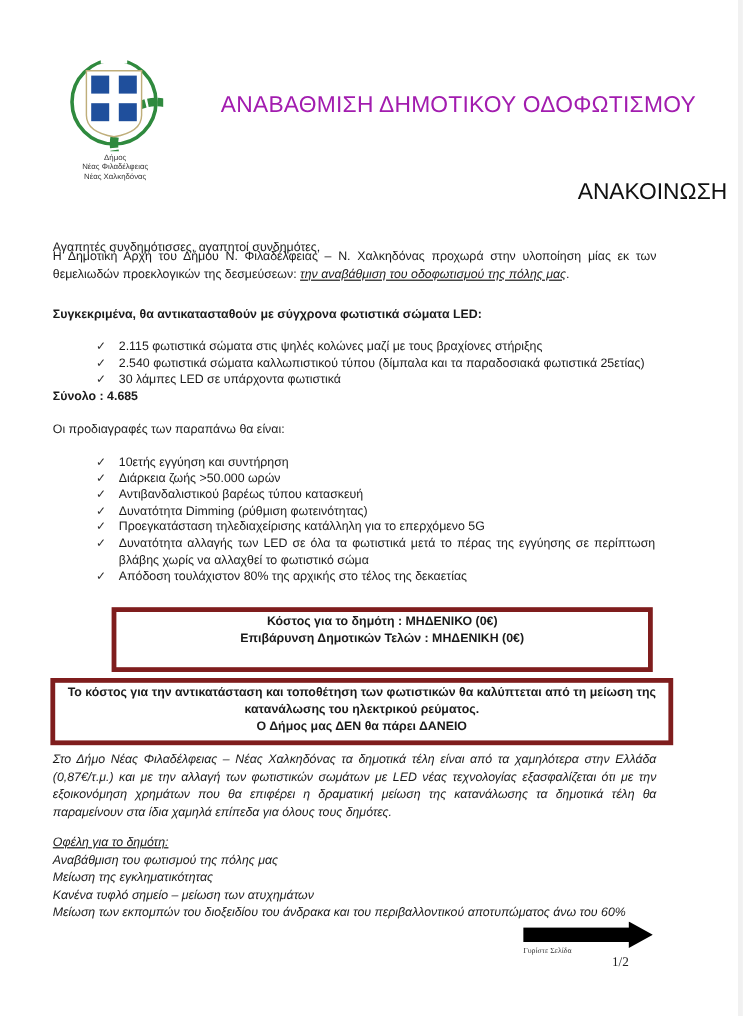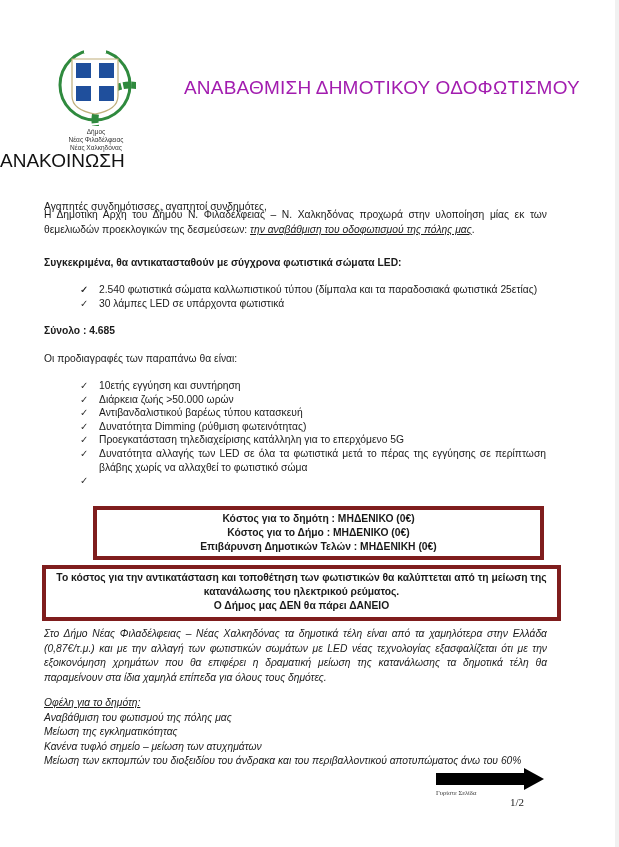--- a/index.html
+++ b/index.html
@@ -5,21 +5,21 @@
   html, body { margin:0; padding:0; }
   body {
     width:619px; height:847px; background:#ffffff; position:relative; overflow:hidden;
     font-family:"Liberation Sans", "DejaVu Sans", sans-serif; color:#1a1a1a;
   }
   .page-edge { position:absolute; top:0; right:0; width:4px; height:847px; background:#f1f1f1; }
   .logo { position:absolute; left:48px; top:44px; width:90px; height:104px; }
   .logo svg { position:absolute; left:6px; top:0; }
   .logo-text { position:absolute; left:0; top:84px; width:96px; text-align:center; font-size:6.5px; line-height:8px; color:#333; }
   .title { position:absolute; left:184px; top:77px; font-size:19px; letter-spacing:0.2px; color:#a21caf; }
-  .subtitle { position:absolute; left:0; width:567px; top:150px; text-align:left; font-size:19px; color:#111; }
+  .subtitle { position:absolute; left:0; width:567px; top:150px; text-align:right; font-size:19px; color:#111;padding-left:39px; }
   .p { position:absolute; left:44px; font-size:10.3px; line-height:14.5px; }
   .just { text-align:justify; text-align-last:left; width:503px; }
   .b { font-weight:bold; }
   .bui { font-weight:normal; font-style:italic; text-decoration:underline; }
   ul.chk { position:absolute; left:80px; margin:0; padding:0; list-style:none; font-size:10.3px; line-height:13.6px; width:466px; }
   ul.chk li { position:relative; padding-left:19px; text-align:justify; text-align-last:left; }
   ul.chk li .ck { position:absolute; left:0; top:0; font-size:10px; color:#333; }
   .box { position:absolute; border:4px solid #7f1d1d; text-align:center; font-weight:bold; font-size:10.3px; line-height:14px; }
   .box1 { left:93px; top:506px; width:443px; height:44px; padding-top:2px; }
   .box2 { left:42px; top:565px; width:511px; height:46px; padding-top:2px; }
@@ -58,41 +58,40 @@
 <div class="title">ΑΝΑΒΑΘΜΙΣΗ ΔΗΜΟΤΙΚΟΥ ΟΔΟΦΩΤΙΣΜΟΥ</div>
 <div class="subtitle">ΑΝΑΚΟΙΝΩΣΗ</div>
 
 <div class="p" style="top:180px;margin-top:20px;">Αγαπητές συνδημότισσες, αγαπητοί συνδημότες,</div>
 
 <div class="p just" style="top:208px;"><span>Η Δημοτική Αρχή του Δήμου Ν. Φιλαδέλφειας – Ν. Χαλκηδόνας προχωρά στην υλοποίηση μίας εκ των θεμελιωδών προεκλογικών της δεσμεύσεων: </span><span class="bui">την αναβάθμιση του οδοφωτισμού της πόλης μας</span><span>.</span></div>
 
 <div class="p b" style="top:256px;">Συγκεκριμένα, θα αντικατασταθούν με σύγχρονα φωτιστικά σώματα LED:</div>
 
 <ul class="chk" style="top:283px;">
-  <li><span class="ck">✓</span></li>
+  <li><span class="ck">✓</span><span>2.115 φωτιστικά σώματα στις ψηλές κολώνες μαζί με τους βραχίονες στήριξης</span></li>
   <li><span class="ck">✓</span><span>2.540 φωτιστικά σώματα καλλωπιστικού τύπου (δίμπαλα και τα παραδοσιακά φωτιστικά 25ετίας)</span></li>
   <li><span class="ck">✓</span><span>30 λάμπες LED σε υπάρχοντα φωτιστικά</span></li>
 </ul>
 <div class="p b" style="top:324px;">Σύνολο : 4.685</div>
 
 <div class="p" style="top:352px;">Οι προδιαγραφές των παραπάνω θα είναι:</div>
 
 <ul class="chk" style="top:379px;">
   <li><span class="ck">✓</span><span>10ετής εγγύηση και συντήρηση</span></li>
   <li><span class="ck">✓</span><span>Διάρκεια ζωής &gt;50.000 ωρών</span></li>
   <li><span class="ck">✓</span><span>Αντιβανδαλιστικού βαρέως τύπου κατασκευή</span></li>
   <li><span class="ck">✓</span><span>Δυνατότητα Dimming (ρύθμιση φωτεινότητας)</span></li>
   <li><span class="ck">✓</span><span>Προεγκατάσταση τηλεδιαχείρισης κατάλληλη για το επερχόμενο 5G</span></li>
   <li><span class="ck">✓</span><span>Δυνατότητα αλλαγής των LED σε όλα τα φωτιστικά μετά το πέρας της εγγύησης σε περίπτωση βλάβης χωρίς να αλλαχθεί το φωτιστικό σώμα</span></li>
-  <li><span class="ck">✓</span></li>
+  <li><span class="ck">✓</span><span>Απόδοση τουλάχιστον 80% της αρχικής στο τέλος της δεκαετίας</span></li>
 </ul>
 
 <div class="box box1">
   <div>Κόστος για το δημότη : ΜΗΔΕΝΙΚΟ (0€)</div>
-  <div>Κόστος για το Δήμο : ΜΗΔΕΝΙΚΟ (0€)</div>
   <div>Επιβάρυνση Δημοτικών Τελών : ΜΗΔΕΝΙΚΗ (0€)</div>
 </div>
 
 <div class="box box2">
   <div style="padding:0 10px;">Το κόστος για την αντικατάσταση και τοποθέτηση των φωτιστικών θα καλύπτεται από τη μείωση της κατανάλωσης του ηλεκτρικού ρεύματος.</div>
   <div>Ο Δήμος μας ΔΕΝ θα πάρει ΔΑΝΕΙΟ</div>
 </div>
 
 <div class="p just ital" style="top:627px;">Στο Δήμο Νέας Φιλαδέλφειας – Νέας Χαλκηδόνας τα δημοτικά τέλη είναι από τα χαμηλότερα στην Ελλάδα (0,87€/τ.μ.) και με την αλλαγή των φωτιστικών σωμάτων με LED νέας τεχνολογίας εξασφαλίζεται ότι με την εξοικονόμηση χρημάτων που θα επιφέρει η δραματική μείωση της κατανάλωσης τα δημοτικά τέλη θα παραμείνουν στα ίδια χαμηλά επίπεδα για όλους τους δημότες.</div>
 

